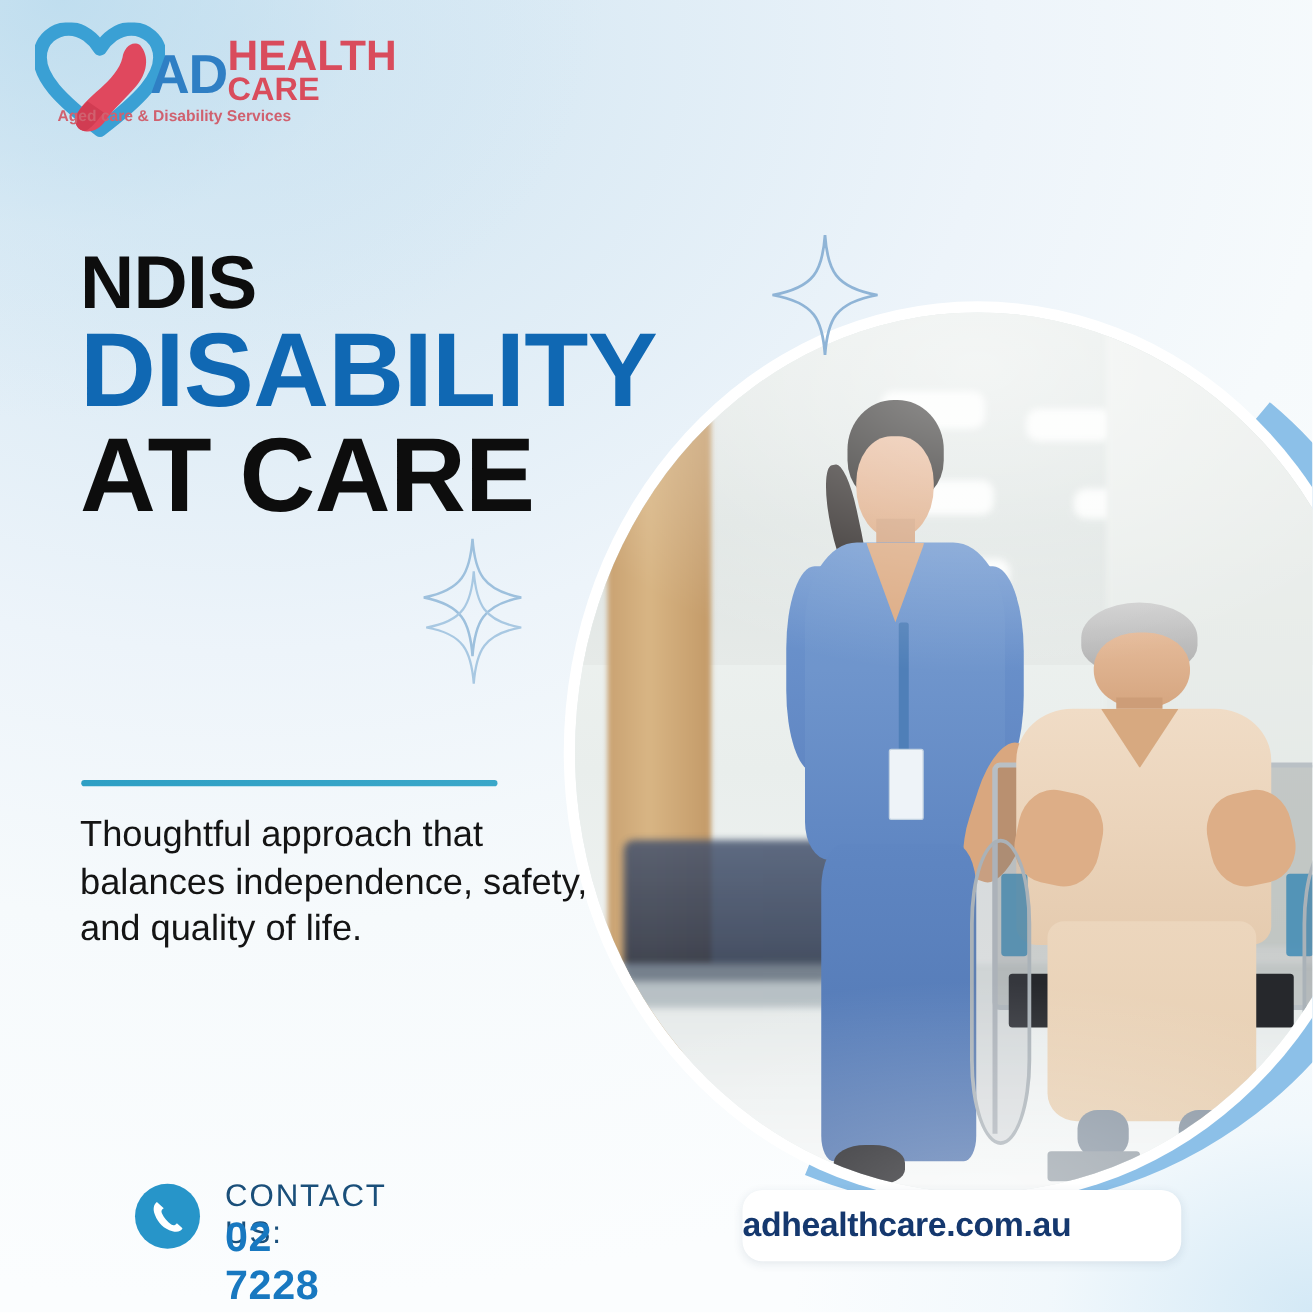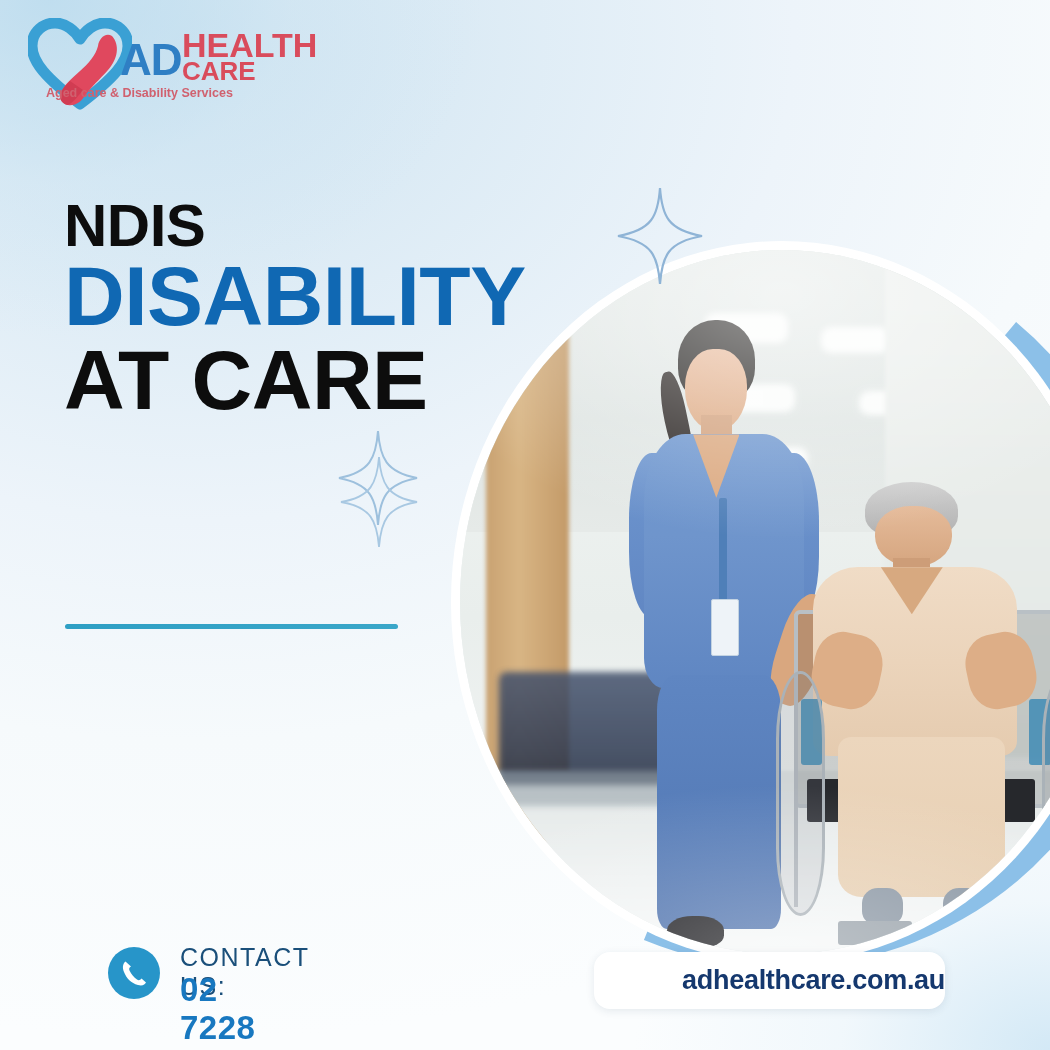--- a/index.html
+++ b/index.html
@@ -279,21 +279,21 @@
     position:absolute; left:72px; top:28px;
     font-size:33px; font-weight:bold; letter-spacing:.5px; color:#1878c0;
   }
 
   
   .site-pill {
     position:absolute; left:594px; top:952px;
     width:351px; height:57px;
     background:#ffffff;
     border-radius:16px;
-    display:flex; align-items:center; justify-content:flex-end;
+    display:flex; align-items:center; justify-content:flex-start;
     z-index:8;
     box-shadow:0 2px 8px rgba(30,60,90,.10);
   }
   .site-pill span {
     font-size:27px; font-weight:bold; color:#15386e; letter-spacing:-.3px;
   }
 
   
   .spark { position:absolute; z-index:5; }
 </style>
@@ -411,20 +411,21 @@
   </svg>
 
   <div class="headline">
     <span class="hl-line hl-1">NDIS</span>
     <span class="hl-line hl-2">DISABILITY</span>
     <span class="hl-line hl-4">AT CARE</span>
   </div>
 
   <div class="rule"></div>
 
+  <div class="sub">Thoughtful approach that balances independence, safety, and quality of life.</div>
 
   <div class="contact">
     <div class="phone-circle">
       <svg width="30" height="30" viewBox="0 0 30 30">
         <path d="M6.5 3.5 C 4 5.5, 3 9, 5 14 C 7.5 20.5, 12 25, 19 27
                  C 23.5 28.2, 26 26.5, 27 24.5 L 22.5 20.5
                  C 21 22.5, 19.5 22.5, 18 21.5 C 15 19.5, 12 16, 10.5 12.5
                  C 9.8 10.8, 10.2 9.6, 12 8.5 Z" fill="#ffffff"></path>
       </svg>
     </div>

